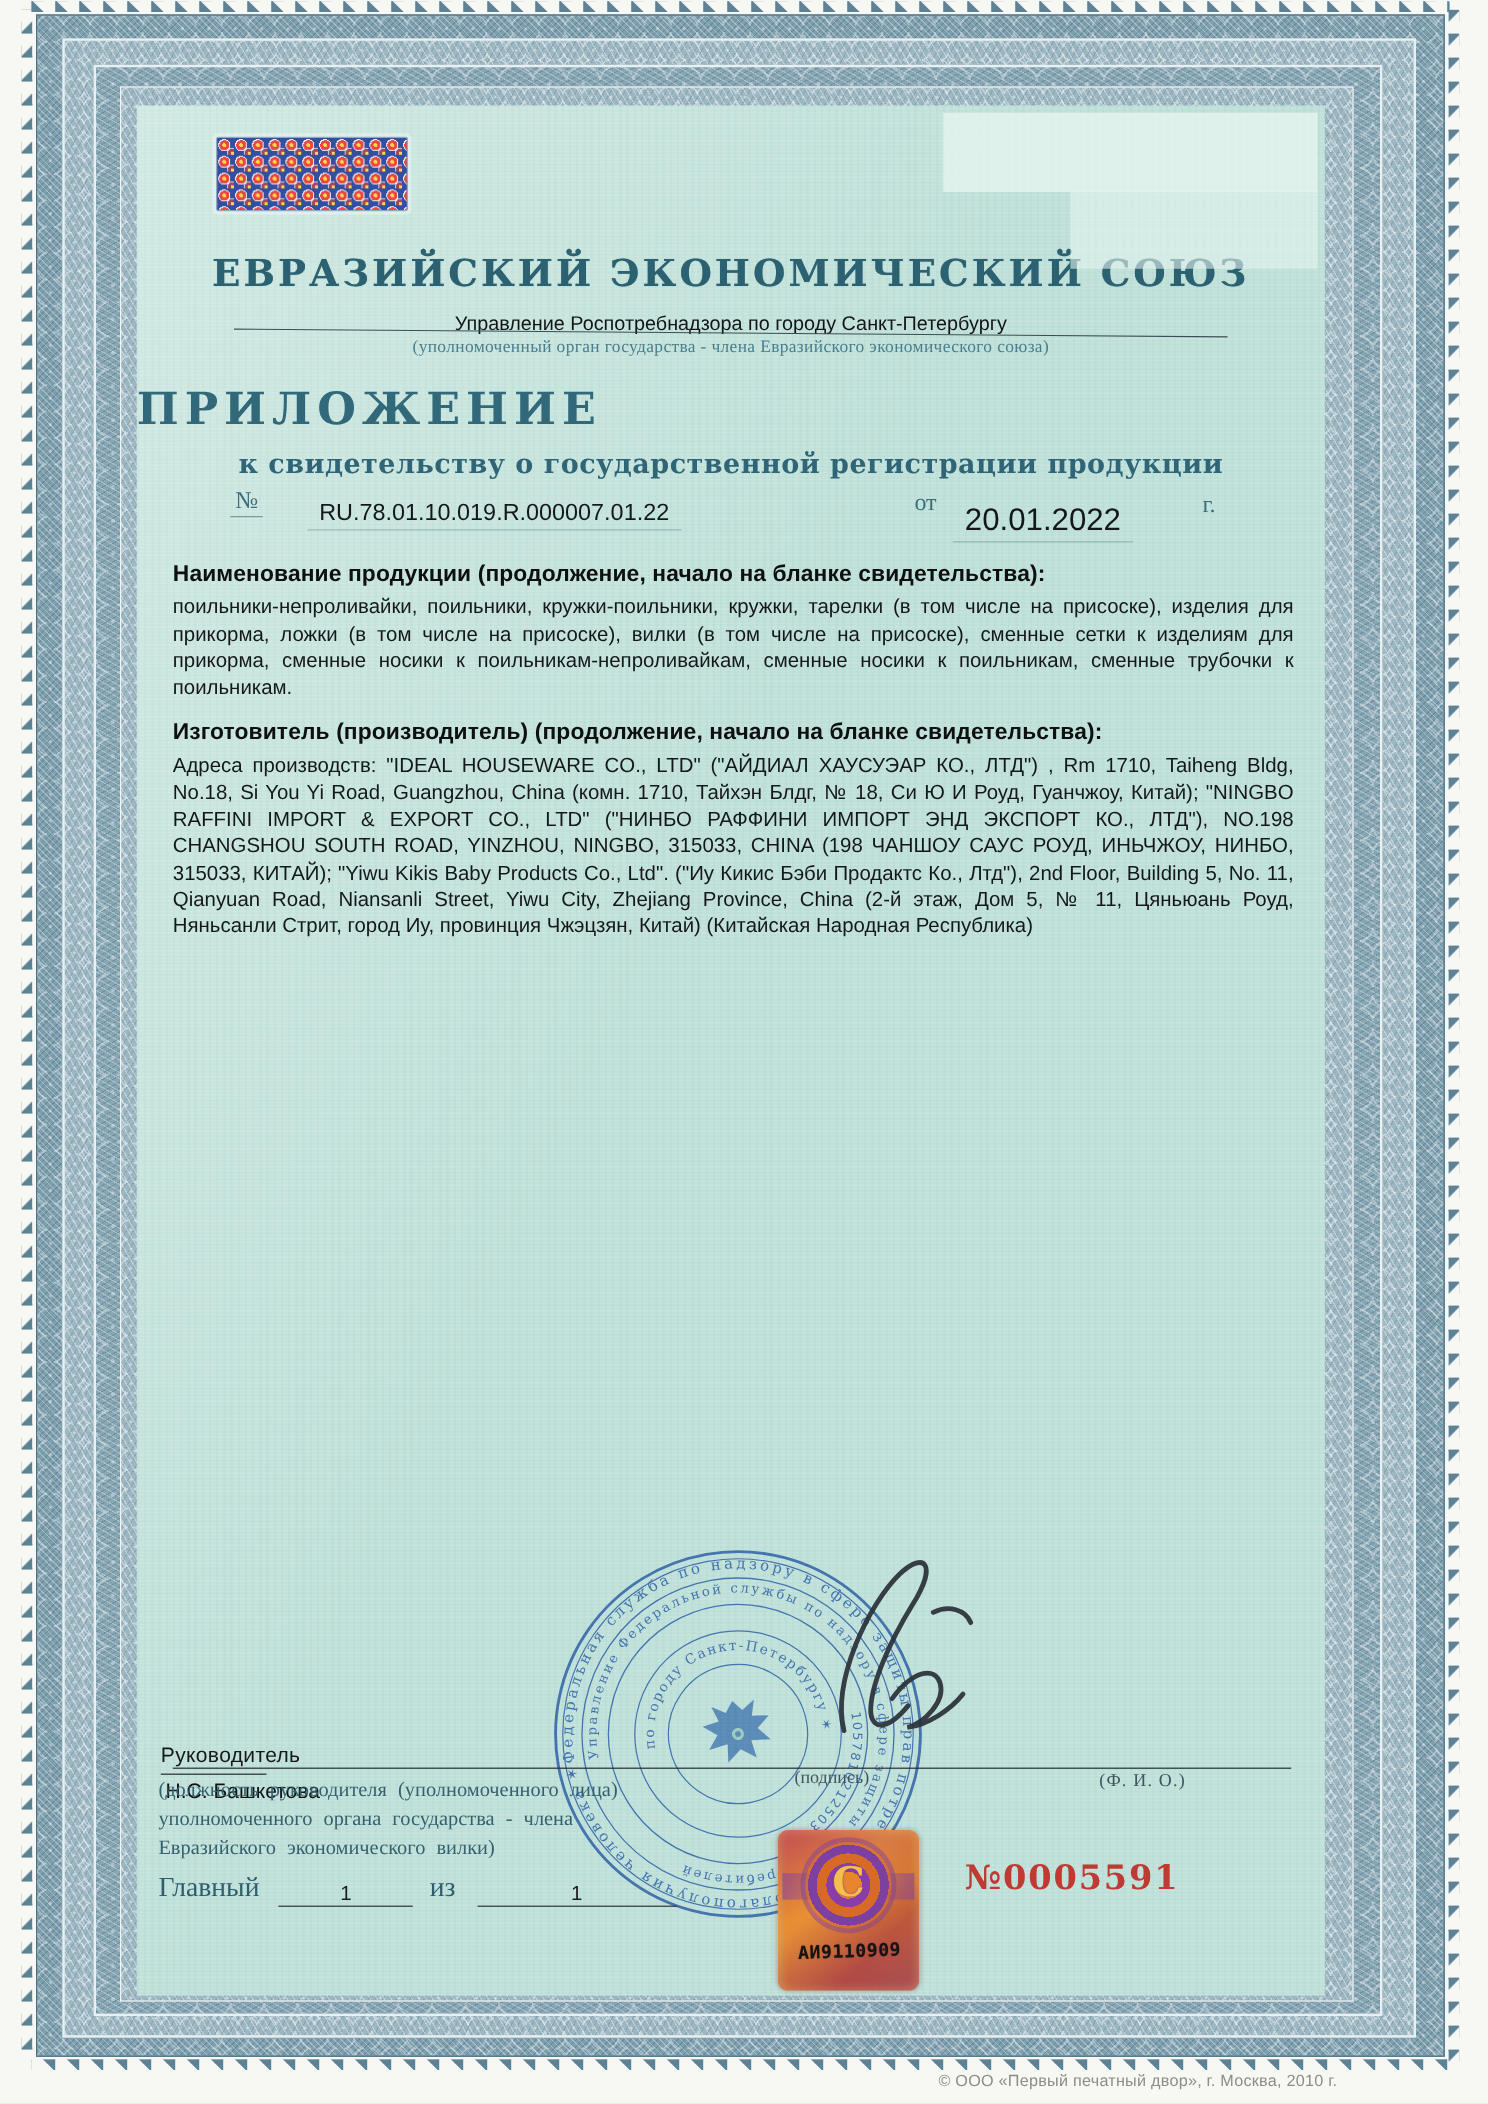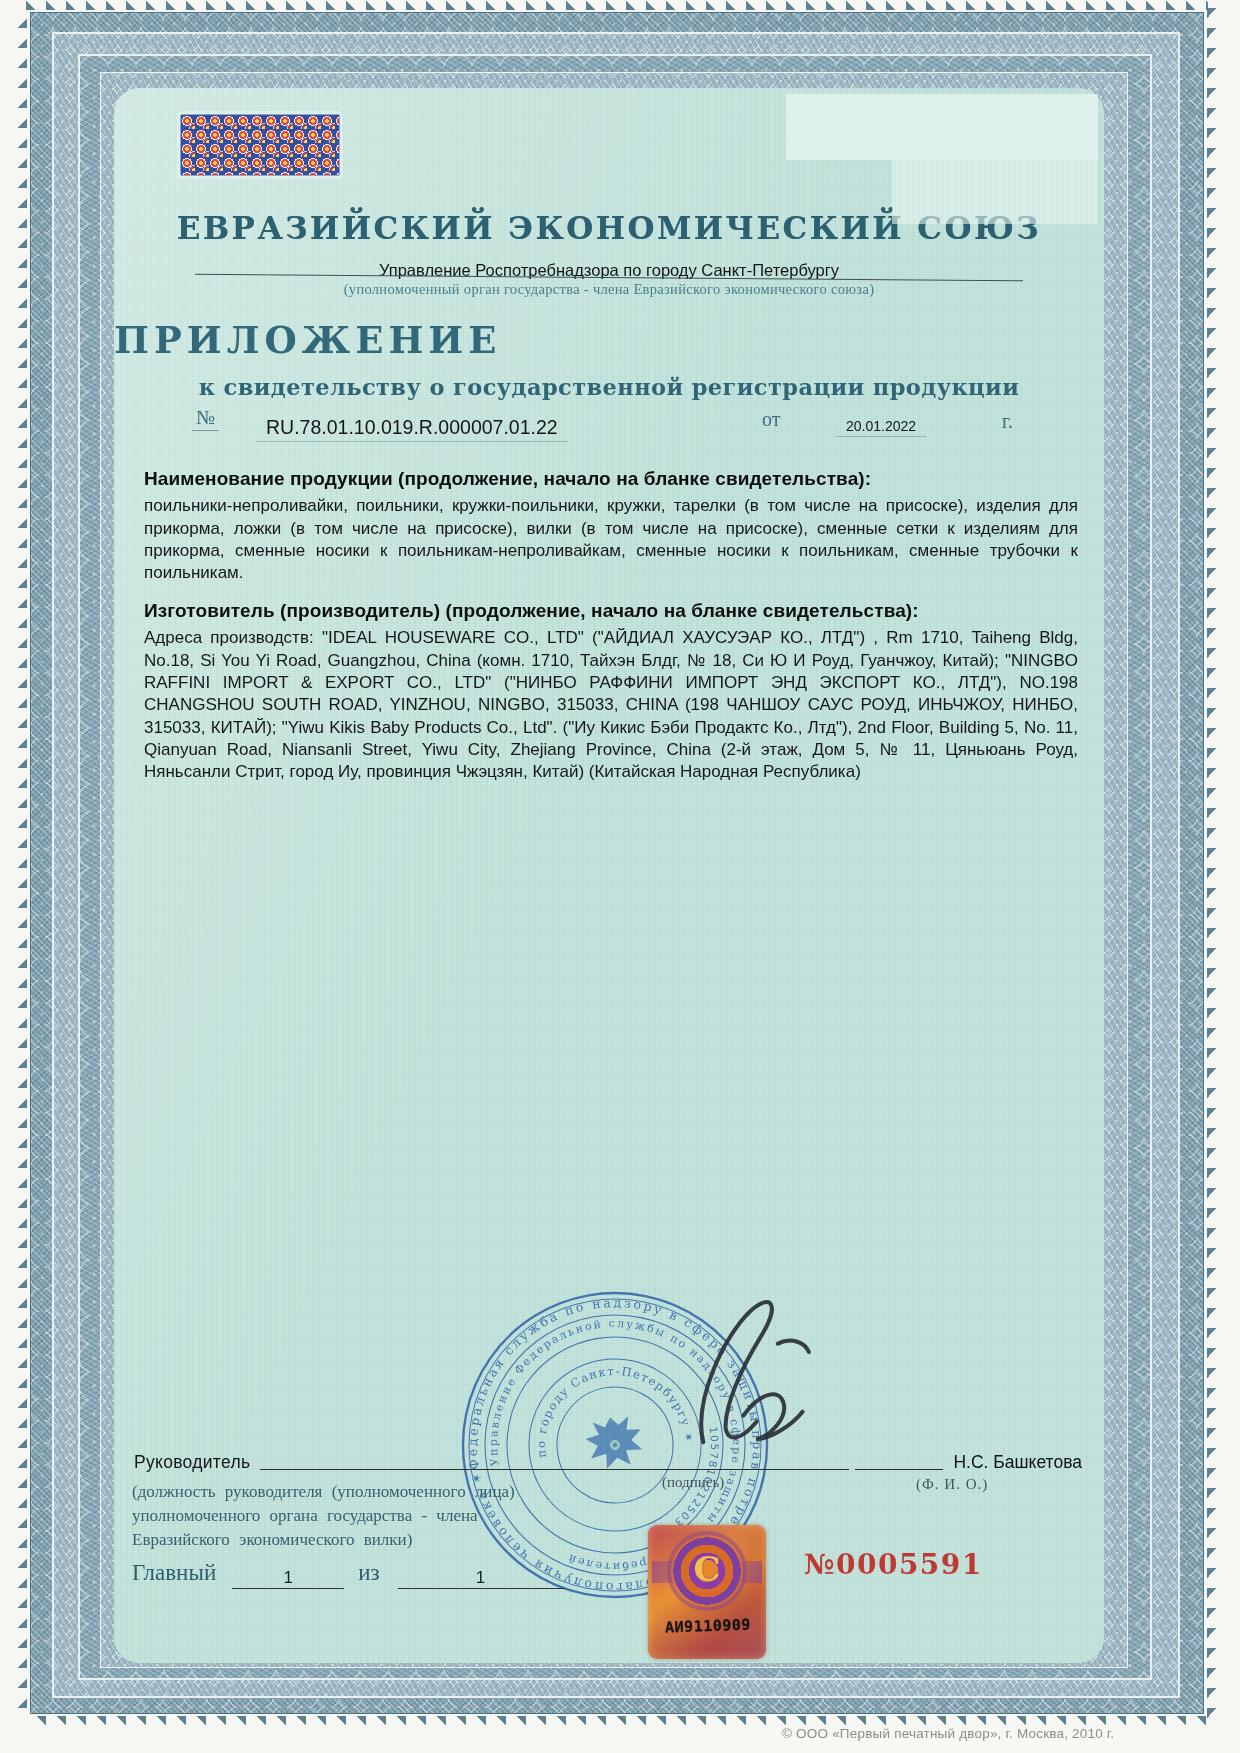--- a/index.html
+++ b/index.html
@@ -56,21 +56,20 @@
   .band4{top:64px;left:74px;right:80px;bottom:50px;border:1px solid #f0f5f6;}
 
   
   .paper{
     position:absolute;left:114px;top:88px;width:990px;height:1575px;z-index:3;
     background-color:#c0e1d9;
     background-image:
       linear-gradient(115deg, rgba(255,255,255,.28), rgba(255,255,255,0) 45%),
       repeating-linear-gradient(0deg, rgba(255,255,255,.10) 0 1px, transparent 1px 3px),
       repeating-linear-gradient(90deg, rgba(150,198,190,.14) 0 2px, transparent 2px 6px);
-    border-radius: 25px;
   }
   .wm{position:absolute;background:rgba(231,245,240,.78);}
   .wm1{left:672px;top:6px;width:312px;height:66px;}
   .wm2{left:778px;top:70px;width:206px;height:66px;background:rgba(228,243,238,.6);}
 
   .holo-strip{
     margin:26px 0 0 66px;width:158px;height:60px;border:1px solid #93a6c6;border-radius:2px;
     background-color:#32509f;
     background-image:
       radial-gradient(circle at 6px 6px, #ffd84d 1.7px, #e8483f 1.7px 4.2px, rgba(250,252,255,.92) 4.2px 5.1px, transparent 5.1px),
@@ -101,33 +100,33 @@
     margin-top:12px;text-align:center;
     font-family:"DejaVu Serif","Liberation Serif",serif;
     font-weight:bold;font-size:22.5px;color:#2f6577;letter-spacing:.4px;
   }
   .num-row{position:relative;height:48px;margin-top:4px;}
   .num-row .lbl{font-family:"Liberation Serif",serif;color:#3c6d7c;font-size:20px;}
   .num-label{position:absolute;left:78px;top:2px;border-bottom:1px solid rgba(55,95,108,.55);padding:0 4px 1px;}
   .num-value{position:absolute;left:142px;top:12px;font-size:19.5px;color:#14181c;
     border-bottom:1px solid rgba(50,90,100,.30);padding:0 10px 2px;}
   .from-label{position:absolute;left:648px;top:4px;}
-  .date-value{position:absolute;left:722px;top:14px;font-size:14px;color:#14181c;
+  .date-value{position:absolute;left:680px;top:14px;font-size:26px;color:#14181c;
     border-bottom:1px solid rgba(50,90,100,.30);padding:0 10px 2px;}
   .year-label{position:absolute;left:888px;top:6px;}
 
   .sec-heading{margin:16px 30px 0;font-weight:bold;font-size:19px;color:#0d0f10;letter-spacing:.1px;}
   .sec-body{margin:5px 26px 0 30px;font-size:17px;line-height:1.31;color:#15181b;text-align:justify;}
 
   
   .stamp{position:absolute;left:331px;top:1187px;width:340px;height:340px;
     transform:rotate(-10deg);opacity:.85;mix-blend-mode:multiply;}
   .signature-svg{position:absolute;left:560px;top:1200px;width:150px;height:190px;opacity:.92;}
 
-  .sig-row{position:absolute;left:20px;top:1364px;width:948px;display:flex;align-items:flex-end;}
+  .sig-row{position:absolute;left:20px;top:1364px;width:948px;display:flex;flex-direction:column;}
   .leader-label{font-size:17.5px;color:#16181a;letter-spacing:.3px;}
   .sig-line{flex:1;border-bottom:1.6px solid #262c30;margin:0 6px 3px 10px;height:1px;}
   .sig-line2{width:88px;border-bottom:1.6px solid #262c30;margin:0 6px 3px 0;height:1px;}
   .sig-name{font-size:17.5px;color:#101214;padding-left:4px;white-space:nowrap;}
   .cap{position:absolute;font-family:"Liberation Serif",serif;color:#41545e;font-size:15px;}
   .cap-sign{left:548px;top:1386px;}
   .cap-fio{left:802px;top:1388px;letter-spacing:1px;}
   .position-caption{
     position:absolute;left:18px;top:1392px;width:424px;
     font-family:"Liberation Serif",serif;font-size:17px;line-height:1.42;

